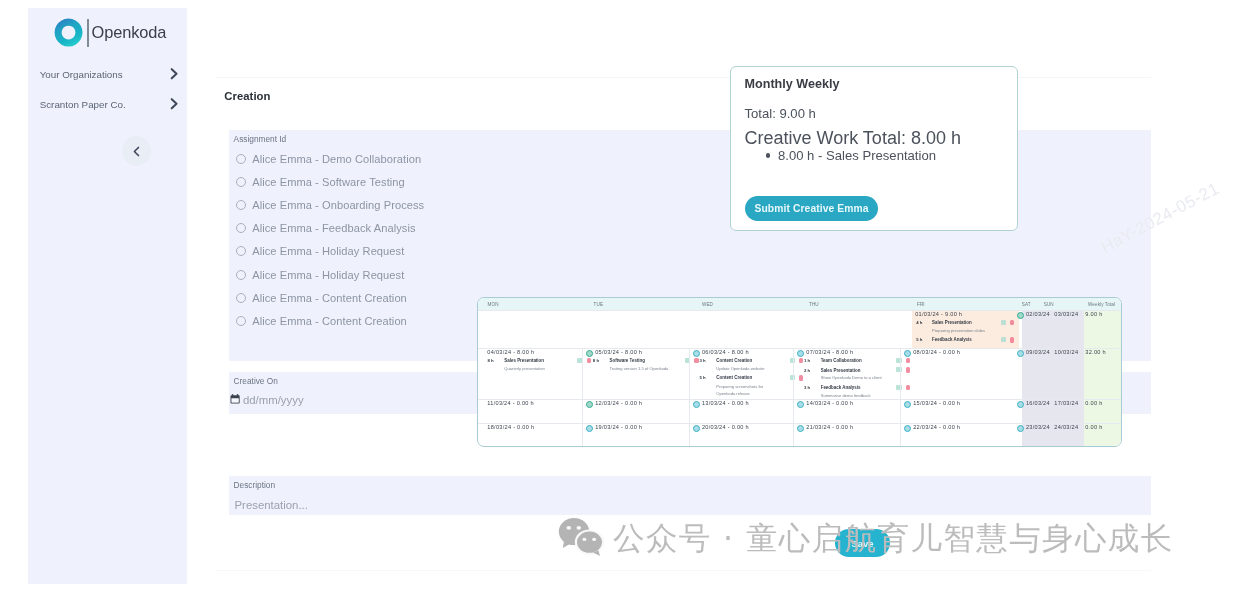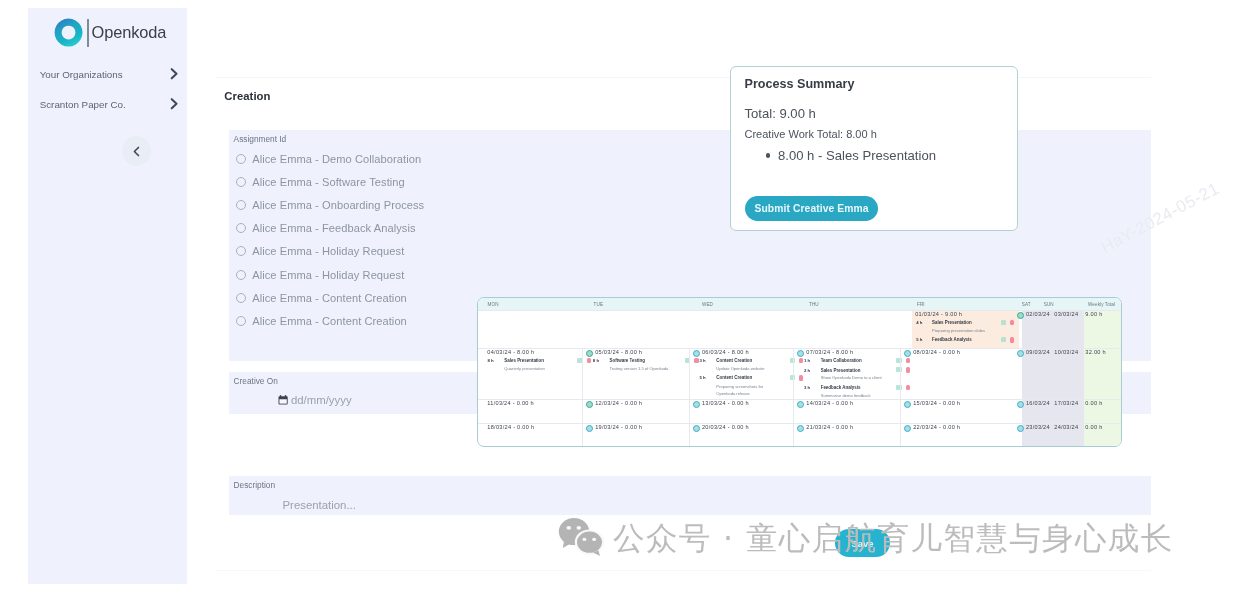--- a/index.html
+++ b/index.html
@@ -16,21 +16,21 @@
   .navitem { position:relative; display:flex; align-items:center; justify-content:space-between; height:16px; padding:0 8.9px 0 11.7px; font-size:9.8px; color:#5d6474; margin-bottom:14px;}
   .chev { display:flex; align-items:center; }
   .chev svg, .collapse svg { display:block; }
   .collapse { position:absolute; left:94px; top:128px; width:29px; height:30px; border-radius:50%; background:#e9edf6; display:flex; align-items:center; justify-content:center;}
 
   
   .main { position:absolute; left:215px; top:77px; width:936px; height:494px; background:#fff; border-top:1px solid #f4f5f7; border-bottom:1px solid #f7f8fa;}
   .page-title { position:absolute; left:9.3px; top:12.3px; font-size:11.3px; color:#2b3038; font-weight:bold; letter-spacing:0.05px;}
   .field { position:absolute; left:14px; width:921.5px; background:#eff2fd; }
   .flabel { position:absolute; left:4.6px; top:4.5px; font-size:8.3px; color:#6d7484; }
-  .fvalue { position:absolute; left:5.5px; font-size:11.4px; color:#9ba1ae; display:flex; align-items:center;padding-left:48px; }
+  .fvalue { position:absolute; left:5.5px; font-size:11.4px; color:#9ba1ae; display:flex; align-items:flex-start; }
   .cal-ic { display:inline-flex; margin-right:2.4px; position:relative; top:0px; }
   .f-assign { top:51.8px; height:231px; }
   .f-started { top:293.8px; height:42px; }
   .f-duration { top:345px; height:42px; }
   .f-desc { top:397.6px; height:39.5px; }
 
   .radios { position:absolute; left:7.2px; top:19.2px; }
   .radio-row { display:flex; align-items:center; height:23.2px; }
   .radio { width:10px; height:10px; border:1.15px solid #a9b0bd; border-radius:50%; flex:0 0 auto; position:relative; top:-2px;}
     .radio-lbl { font-size:11.1px; color:#8d94a2; margin-left:6px; position:relative; top:-2px; letter-spacing:0.06px;}
@@ -62,21 +62,21 @@
   .wm-wechat { position:absolute; left:558px; top:516px; width:48px; height:40px; z-index:20; }
   .wm-text { position:absolute; left:613px; top:518px; font-size:31.5px; color:#bcbcbc; letter-spacing:1.4px; z-index:20; font-family:"DejaVu Sans", sans-serif; white-space:nowrap;}
   .wm-cto { position:absolute; left:1066px; top:548px; font-size:22px; color:#dcdcdc; z-index:20; letter-spacing:0.5px; white-space:nowrap; font-family:"DejaVu Sans", sans-serif;}
   .wm-date { position:absolute; left:1107px; top:238px; font-size:17px; color:#e9ebf1; z-index:20; transform:rotate(-28deg); transform-origin:left bottom; letter-spacing:0.5px; white-space:nowrap;}
 
   
   .summary { position:absolute; left:730px; top:66px; width:288px; height:165px; background:#fff; border:1px solid #b0d2d1; border-radius:6px; z-index:5;}
   .summary > div { }
   .sum-title { position:absolute; left:13.5px; top:9.5px; font-size:12.6px; color:#383d45; font-weight:bold; letter-spacing:0px;}
   .sum-l1 { position:absolute; left:13.5px; top:39.3px; font-size:13.1px; color:#4c525c;}
-  .sum-l2 { position:absolute; left:13.5px; top:60.7px; font-size:11px; color:#4c525c;}
+  .sum-l2 { position:absolute; left:13.5px; top:60.7px; font-size:18px; color:#4c525c;}
   .sum-b { position:absolute; left:47px; top:81px; font-size:13.1px; color:#4c525c;}
   .sum-b:before { content:""; position:absolute; left:-12.5px; top:5.3px; width:4.6px; height:4.6px; border-radius:50%; background:#4c525c;}
   .sum-btn { position:absolute; left:13.9px; top:129.1px; width:133.3px; height:24.8px; background:#2aa7c2; color:#e6f8fc; font-size:10.3px; border-radius:13px; font-weight:bold; display:flex; align-items:center; justify-content:center; letter-spacing:0.1px;}
 </style>
 </head>
 <body>
 
 <div class="app">
   <div class="sidebar">
     <div class="ring"><svg width="29.1" height="29.1" viewBox="0 0 30 30">
@@ -350,21 +350,21 @@
       <div class="cal-hdr-lbl" style="left: 115.6px;">TUE</div>
       <div class="cal-hdr-lbl" style="left: 224px;">WED</div>
       <div class="cal-hdr-lbl" style="left: 331px;">THU</div>
       <div class="cal-hdr-lbl" style="left: 439px;">FRI</div>
       <div class="cal-hdr-lbl" style="left: 543.8px;">SAT</div>
       <div class="cal-hdr-lbl" style="left: 565.7px;">SUN</div>
       <div class="cal-hdr-lbl" style="left: 610px;">Weekly Total</div>
     </div>
 
   <div class="summary">
-    <div class="sum-title">Process Summary</div>
+    <div class="sum-title">Monthly Weekly</div>
     <div class="sum-l1">Total: 9.00 h</div>
     <div class="sum-l2">Creative Work Total: 8.00 h</div>
     <div class="sum-b">8.00 h - Sales Presentation</div>
     <div class="sum-btn">Submit Creative Emma</div>
   </div>
   <div class="wm-wechat">
     <svg width="48" height="40" viewBox="0 0 48 40">
       <ellipse cx="16" cy="15.6" rx="15.2" ry="13.5" fill="#b4b4b4"></ellipse>
       <path d="M6 25 L4.8 32 L12.6 27.4 Z" fill="#b4b4b4"></path>
       <ellipse cx="10.8" cy="11.8" rx="2.3" ry="1.9" fill="#f8f8f8"></ellipse>

